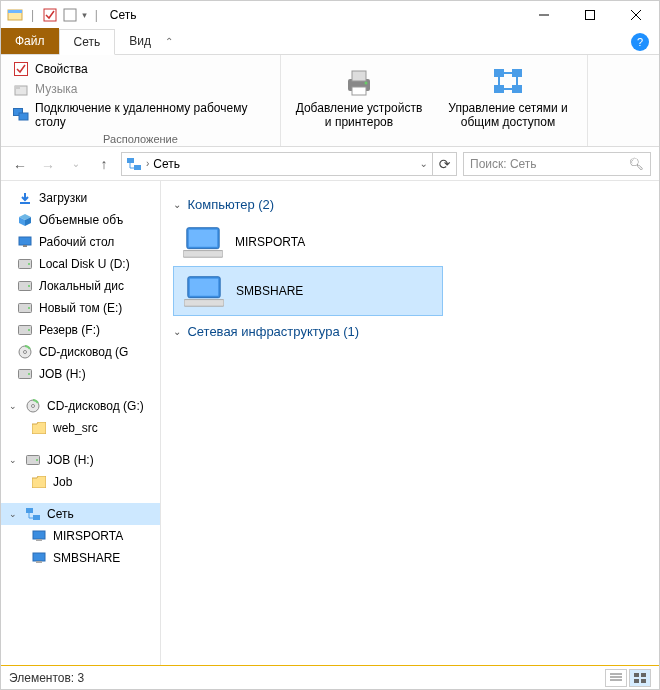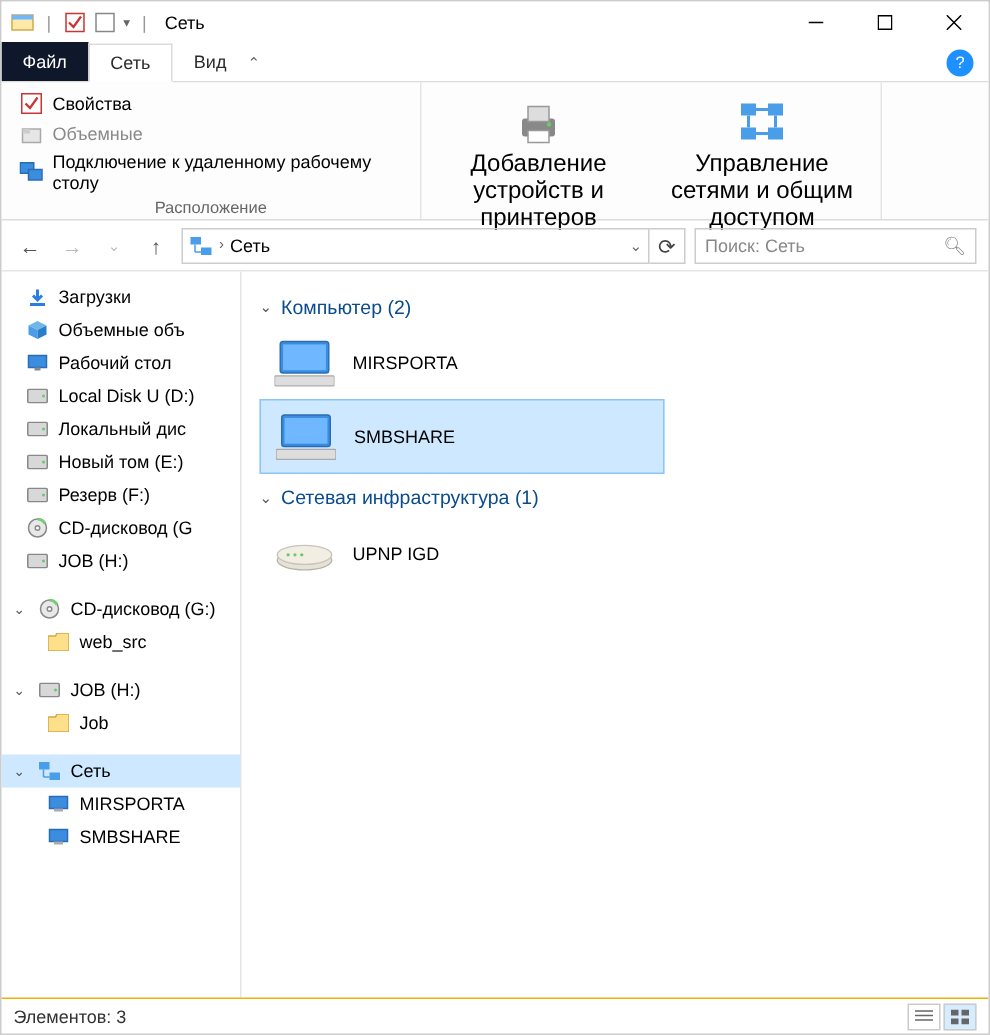--- a/index.html
+++ b/index.html
@@ -9,33 +9,33 @@
   .titlebar { height: 28px; display: flex; align-items: center; background: #fff; }
   .titlebar-left { display: flex; align-items: center; gap: 4px; padding-left: 6px; }
   .qat-icon { width: 16px; height: 16px; display: inline-flex; align-items: center; justify-content: center; }
   .titlebar-sep { color: #999; margin: 0 4px; }
   .titlebar-title { margin-left: 4px; font-size: 12px; }
   .win-controls { margin-left: auto; display: flex; }
   .win-btn { width: 46px; height: 28px; display: flex; align-items: center; justify-content: center; font-size: 11px; }
   
   
   .tabrow { height: 26px; display: flex; align-items: flex-end; background: #fff; border-bottom: 1px solid #dcdcdc; }
-  .tab-file { background: #0f172a; color: #fff; padding: 4px 14px; font-size: 12px; height: 26px; display: flex; align-items: center; }
+  .tab-file { background: #a16207; color: #fff; padding: 4px 14px; font-size: 12px; height: 26px; display: flex; align-items: center; }
   .tab { padding: 4px 14px; font-size: 12px; height: 26px; display: flex; align-items: center; color: #2b2b2b; }
   .tab.active { border: 1px solid #dcdcdc; border-bottom: 1px solid #fff; background: #fff; margin-bottom: -1px; }
   .help-btn { margin-left: auto; margin-right: 10px; width: 18px; height: 18px; border-radius: 50%; background: #1e90ff; color: #fff; display: flex; align-items: center; justify-content: center; font-size: 11px; align-self: center; }
   .expand-btn { width: 16px; margin-right: 4px; align-self: center; color: #666; font-size: 10px; }
   
   
   .ribbon { height: 92px; background: #fdfdfd; display: flex; border-bottom: 1px solid #dcdcdc; }
   .ribbon-group { border-right: 1px solid #e5e5e5; padding: 4px 8px 2px 8px; display: flex; flex-direction: column; justify-content: space-between; }
   .ribbon-group-label { font-size: 11px; color: #666; text-align: center; margin-top: 2px; }
   .ribbon-btn-small { display: flex; align-items: center; gap: 6px; padding: 2px 4px; font-size: 12px; color: #000000; }
   .ribbon-btn-small.disabled { color: #8a8a8a; }
-  .ribbon-btn-big { display: flex; flex-direction: column; align-items: center; justify-content: flex-end; padding: 4px 8px; text-align: center; font-size: 16px; }
+  .ribbon-btn-big { display: flex; flex-direction: column; align-items: center; justify-content: flex-end; padding: 4px 8px; text-align: center; font-size: 12px; }
   .ribbon-btn-big .big-icon { width: 34px; height: 34px; display: flex; align-items: center; justify-content: center; margin-bottom: 2px; }
   
   
   .navbar { height: 34px; display: flex; align-items: center; gap: 6px; padding: 4px 8px; border-bottom: 1px solid #e5e5e5; }
   .nav-arrow { width: 22px; height: 22px; display: flex; align-items: center; justify-content: center; color: #555; font-size: 14px; }
   .nav-arrow.disabled { color: #bcbcbc; }
   .breadcrumb { flex: 1; height: 24px; border: 1px solid #ccc; display: flex; align-items: center; padding: 0 4px; gap: 4px; }
   .breadcrumb .chev { color: #666; font-size: 10px; }
   .refresh-btn { width: 24px; height: 24px; border: 1px solid #ccc; border-left: none; display: flex; align-items: center; justify-content: center; color: #444; font-size: 14px; margin-left: -6px; }
   .searchbox { width: 188px; height: 24px; border: 1px solid #ccc; display: flex; align-items: center; padding: 0 6px; color: #777; justify-content: space-between; }
@@ -131,21 +131,21 @@
           </span>
         <span>Свойства</span>
       </div>
       <div class="ribbon-btn-small disabled">
         <span class="tree-icon">
             <svg width="14" height="14" viewBox="0 0 14 14">
               <rect x="1" y="4" width="12" height="9" fill="#e6e6e6" stroke="#aaa"></rect>
               <rect x="1" y="4" width="5" height="3" fill="#ccc"></rect>
             </svg>
           </span>
-        <span>Объемные</span>
+        <span>Музыка</span>
       </div>
       <div class="ribbon-btn-small">
         <span class="tree-icon">
             <svg width="16" height="14" viewBox="0 0 16 14">
               <rect x="0.5" y="0.5" width="9" height="7" fill="#3b8de0" stroke="#2a6db5"></rect>
               <rect x="6" y="5" width="9" height="7" fill="#3b8de0" stroke="#2a6db5"></rect>
             </svg>
           </span>
         <span>Подключение к удаленному рабочему столу</span>
       </div>
@@ -390,32 +390,20 @@
             <rect x="0" y="26" width="42" height="7" rx="1" fill="#ddd" stroke="#aaa"></rect>
           </svg>
       </span>
       <span class="item-label">SMBSHARE</span>
     </div>
 
     <div class="group-header">
       <span class="group-chev">⌄</span>
       <span>Сетевая инфраструктура (1)</span>
     </div>
-    <div class="item-card">
-      <span class="item-icon">
-        <svg width="44" height="26" viewBox="0 0 44 26">
-            <ellipse cx="22" cy="18" rx="20" ry="7" fill="#e6e2d8" stroke="#b8b4a8"></ellipse>
-            <ellipse cx="22" cy="14" rx="20" ry="7" fill="#f2eee4" stroke="#c8c4b8"></ellipse>
-            <circle cx="10" cy="14" r="1.2" fill="#6c6"></circle>
-            <circle cx="15" cy="14" r="1.2" fill="#6c6"></circle>
-            <circle cx="20" cy="14" r="1.2" fill="#6c6"></circle>
-          </svg>
-      </span>
-      <span class="item-label">UPNP IGD</span>
-    </div>
   </div>
 </div>
 
 <div class="statusbar">
   <span>Элементов: 3</span>
   <div class="view-toggles">
     <div class="view-toggle">
       <svg width="12" height="10" viewBox="0 0 12 10">
           <line x1="0" y1="1" x2="12" y2="1" stroke="#666"></line>
           <line x1="0" y1="4" x2="12" y2="4" stroke="#666"></line>

